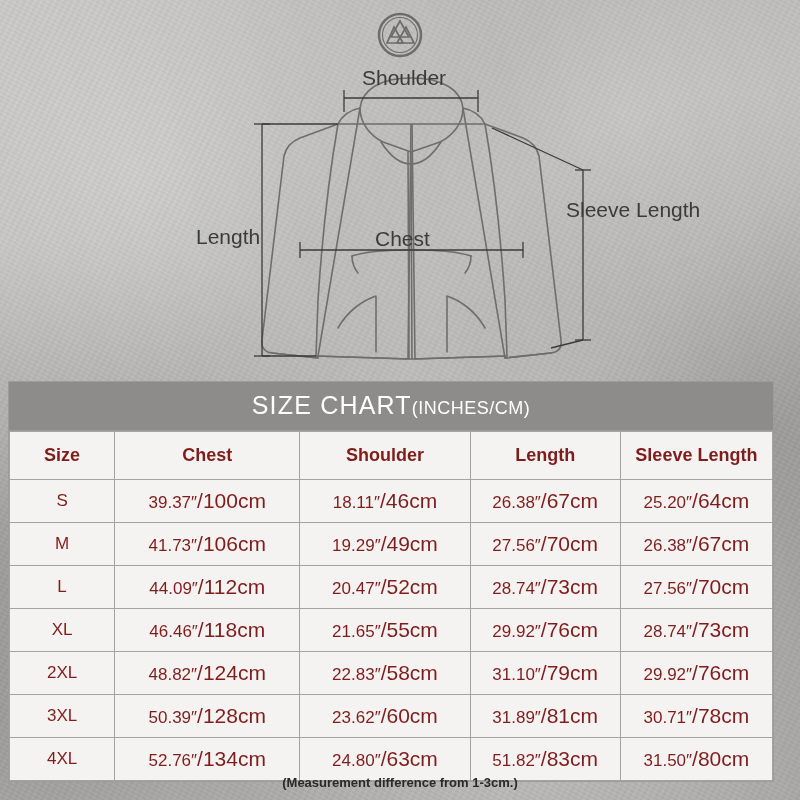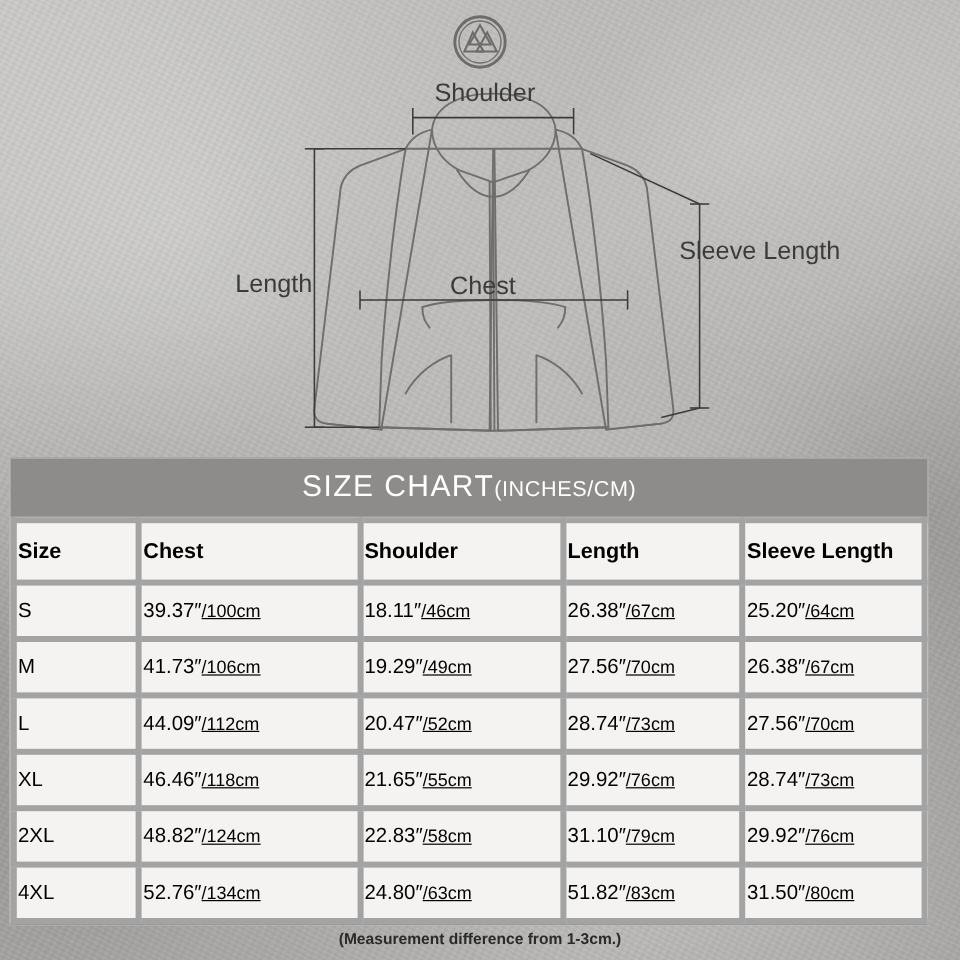--- a/index.html
+++ b/index.html
@@ -97,37 +97,37 @@
   .table-title .sub {
     font-size: 18px;
     letter-spacing: 0.5px;
   }
   table {
     border-collapse: collapse;
     width: 100%;
     background: #f4f3f1;
   }
   th, td {
-    border: 5px solid #a3a3a3;
-    text-align: left;
-    color: #000000;
+    border: 1px solid #a3a3a3;
+    text-align: center;
+    color: #7f1d1d;
     font-weight: normal;
   }
   th {
     font-size: 18px;
     font-weight: bold;
     height: 45px;
     background: #f4f3f1;
   }
   td {
     font-size: 17px;
     height: 40px;
   }
   td.size-cell { font-size: 17px; }
-  td .unit { font-size: 15px; text-decoration: underline; }
+  td .unit { font-size: 21px; }
   col.c-size { width: 105px; }
   col.c-chest { width: 185px; }
   col.c-shoulder { width: 170px; }
   col.c-length { width: 150px; }
   col.c-sleeve { width: 152px; }
 
   .footnote {
     position: absolute;
     left: 0;
     right: 0;
@@ -272,20 +272,27 @@
           <td><span>28.74″</span><span class="unit">/73cm</span></td>
         </tr>
         <tr>
           <td class="size-cell">2XL</td>
           <td><span>48.82″</span><span class="unit">/124cm</span></td>
           <td><span>22.83″</span><span class="unit">/58cm</span></td>
           <td><span>31.10″</span><span class="unit">/79cm</span></td>
           <td><span>29.92″</span><span class="unit">/76cm</span></td>
         </tr>
         <tr>
+          <td class="size-cell">3XL</td>
+          <td><span>50.39″</span><span class="unit">/128cm</span></td>
+          <td><span>23.62″</span><span class="unit">/60cm</span></td>
+          <td><span>31.89″</span><span class="unit">/81cm</span></td>
+          <td><span>30.71″</span><span class="unit">/78cm</span></td>
+        </tr>
+        <tr>
           <td class="size-cell">4XL</td>
           <td><span>52.76″</span><span class="unit">/134cm</span></td>
           <td><span>24.80″</span><span class="unit">/63cm</span></td>
           <td><span>51.82″</span><span class="unit">/83cm</span></td>
           <td><span>31.50″</span><span class="unit">/80cm</span></td>
         </tr>
       </tbody>
     </table>
   </div>
 

